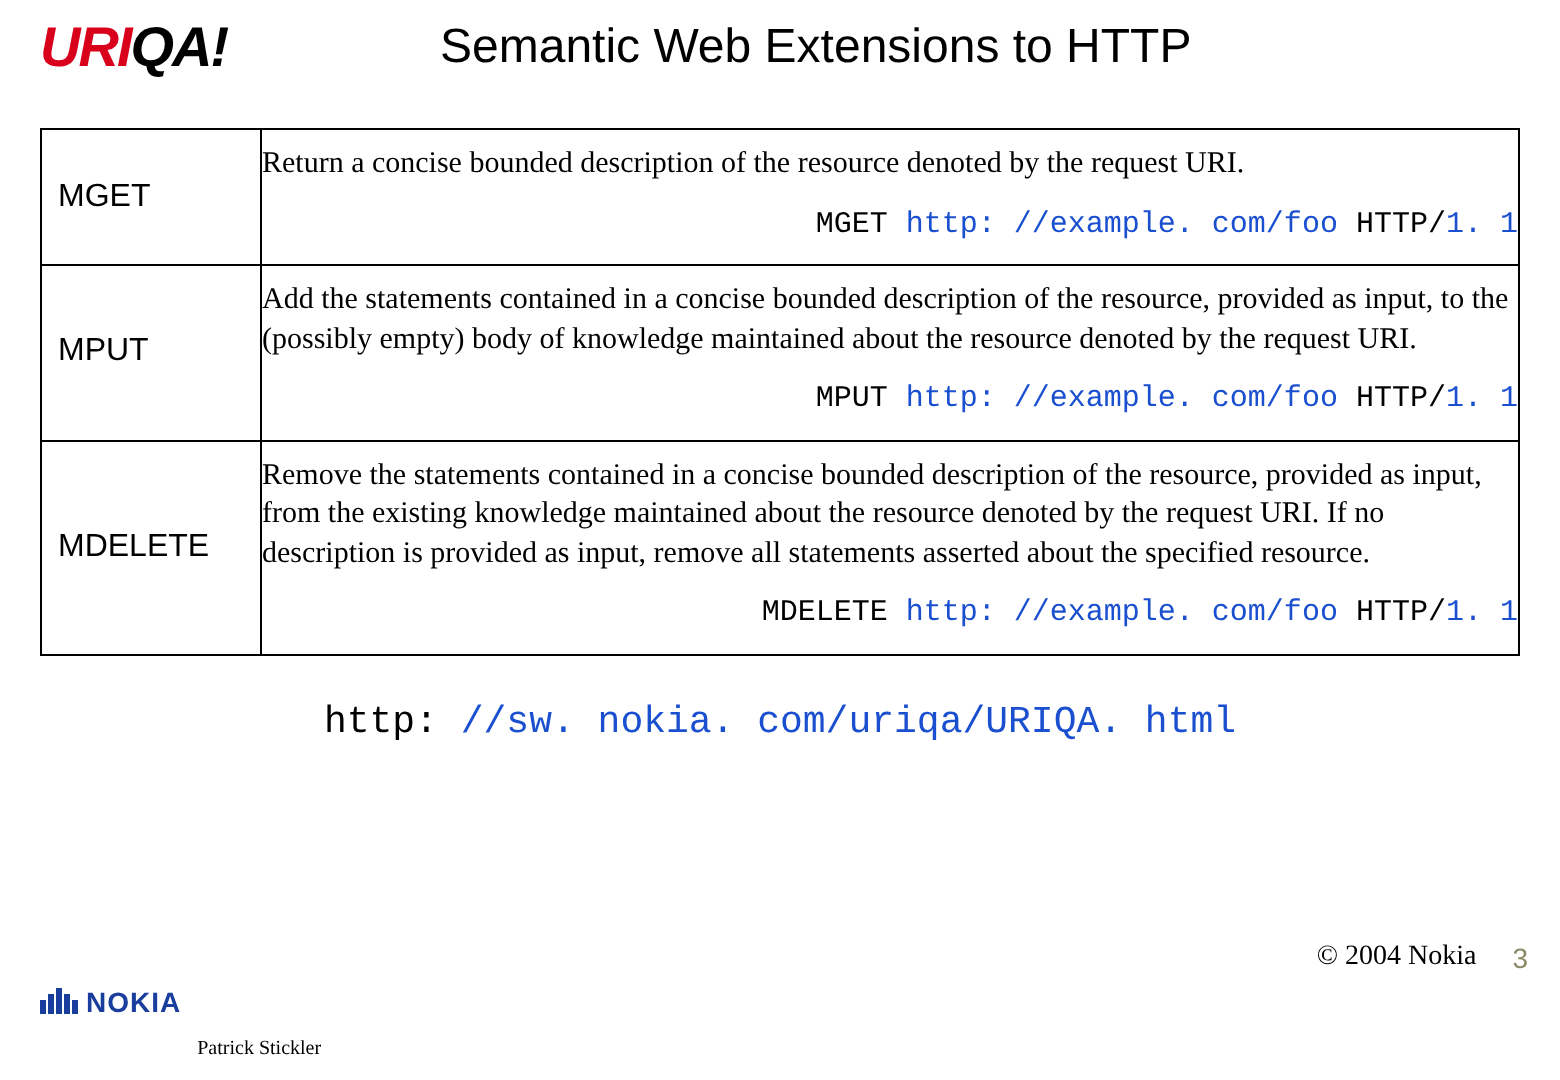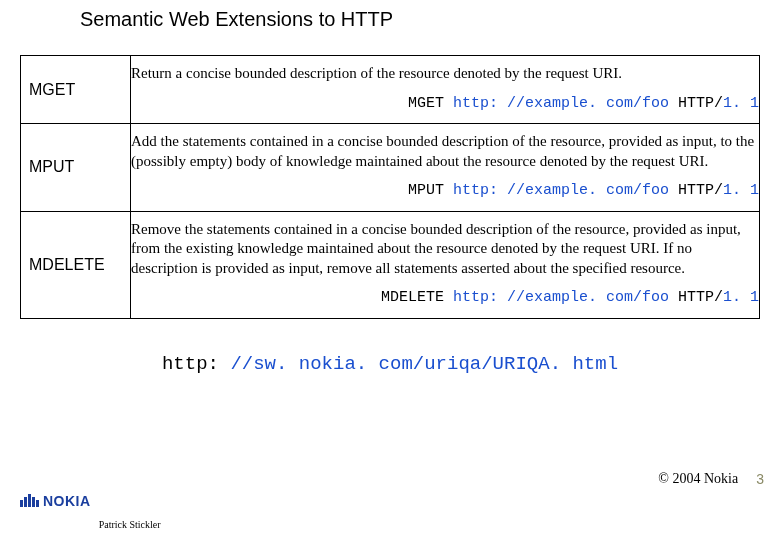--- a/index.html
+++ b/index.html
@@ -23,21 +23,21 @@
     font-family: Arial, Helvetica, sans-serif;
     font-weight: 900;
     font-size: 28px;
     font-style: italic;
     letter-spacing: -1px;
   }
   .logo-text.red { color: #d8001a; display:inline; }
   .logo-text.black { color: #000; display:inline; }
   .title {
     font-family: Arial, Helvetica, sans-serif;
-    font-size: 20px;
+    font-size: 24px;
     color: #000;
     margin-left: 60px;
     font-weight: 400;
   }
   .table {
     width: 740px;
     margin: 18px auto 0 auto;
     border-collapse: collapse;
     table-layout: fixed;
   }
@@ -68,21 +68,21 @@
     margin-bottom: 2px;
   }
   .code-line .method { color: #000; }
   .code-line .url { color: #1a4fcf; }
   .code-line .proto { color: #000; }
   .code-line .ver { color: #1a4fcf; }
   .main-url {
     font-family: 'Courier New', monospace;
     font-size: 19px;
     text-align: center;
-    margin-top: 34px;
+    margin-top: 22px;
     color: #000;
   }
   .main-url .blue { color: #1a4fcf; }
   .footer {
     position: absolute;
     bottom: 10px;
     left: 0;
     right: 0;
     padding: 0 16px 0 20px;
     display: flex;
@@ -111,20 +111,23 @@
     letter-spacing: 0.5px;
   }
   .author { margin-left: 8px; font-family: Georgia, serif; font-size: 10px; margin-top: 48px;}
   .copyright { margin-left: auto; font-family: Georgia, serif; font-size: 14px;}
   .slidenum { margin-left: 18px; color: #8a8a66; font-family: Arial, sans-serif; font-size: 14px;}
 </style>
 </head>
 <body>
 
 <div class="header">
+  <div class="logo">
+    <span class="logo-text red">URI</span><span class="logo-text black">QA!</span>
+  </div>
   <div class="title">Semantic Web Extensions to HTTP</div>
 </div>
 
 <table class="table">
   <tbody>
       <tr>
     <td class="method-cell">MGET</td>
     <td class="desc-cell">
       <div class="desc-text">Return a concise bounded description of the resource denoted by the request URI.</div>
       <div class="code-line">

